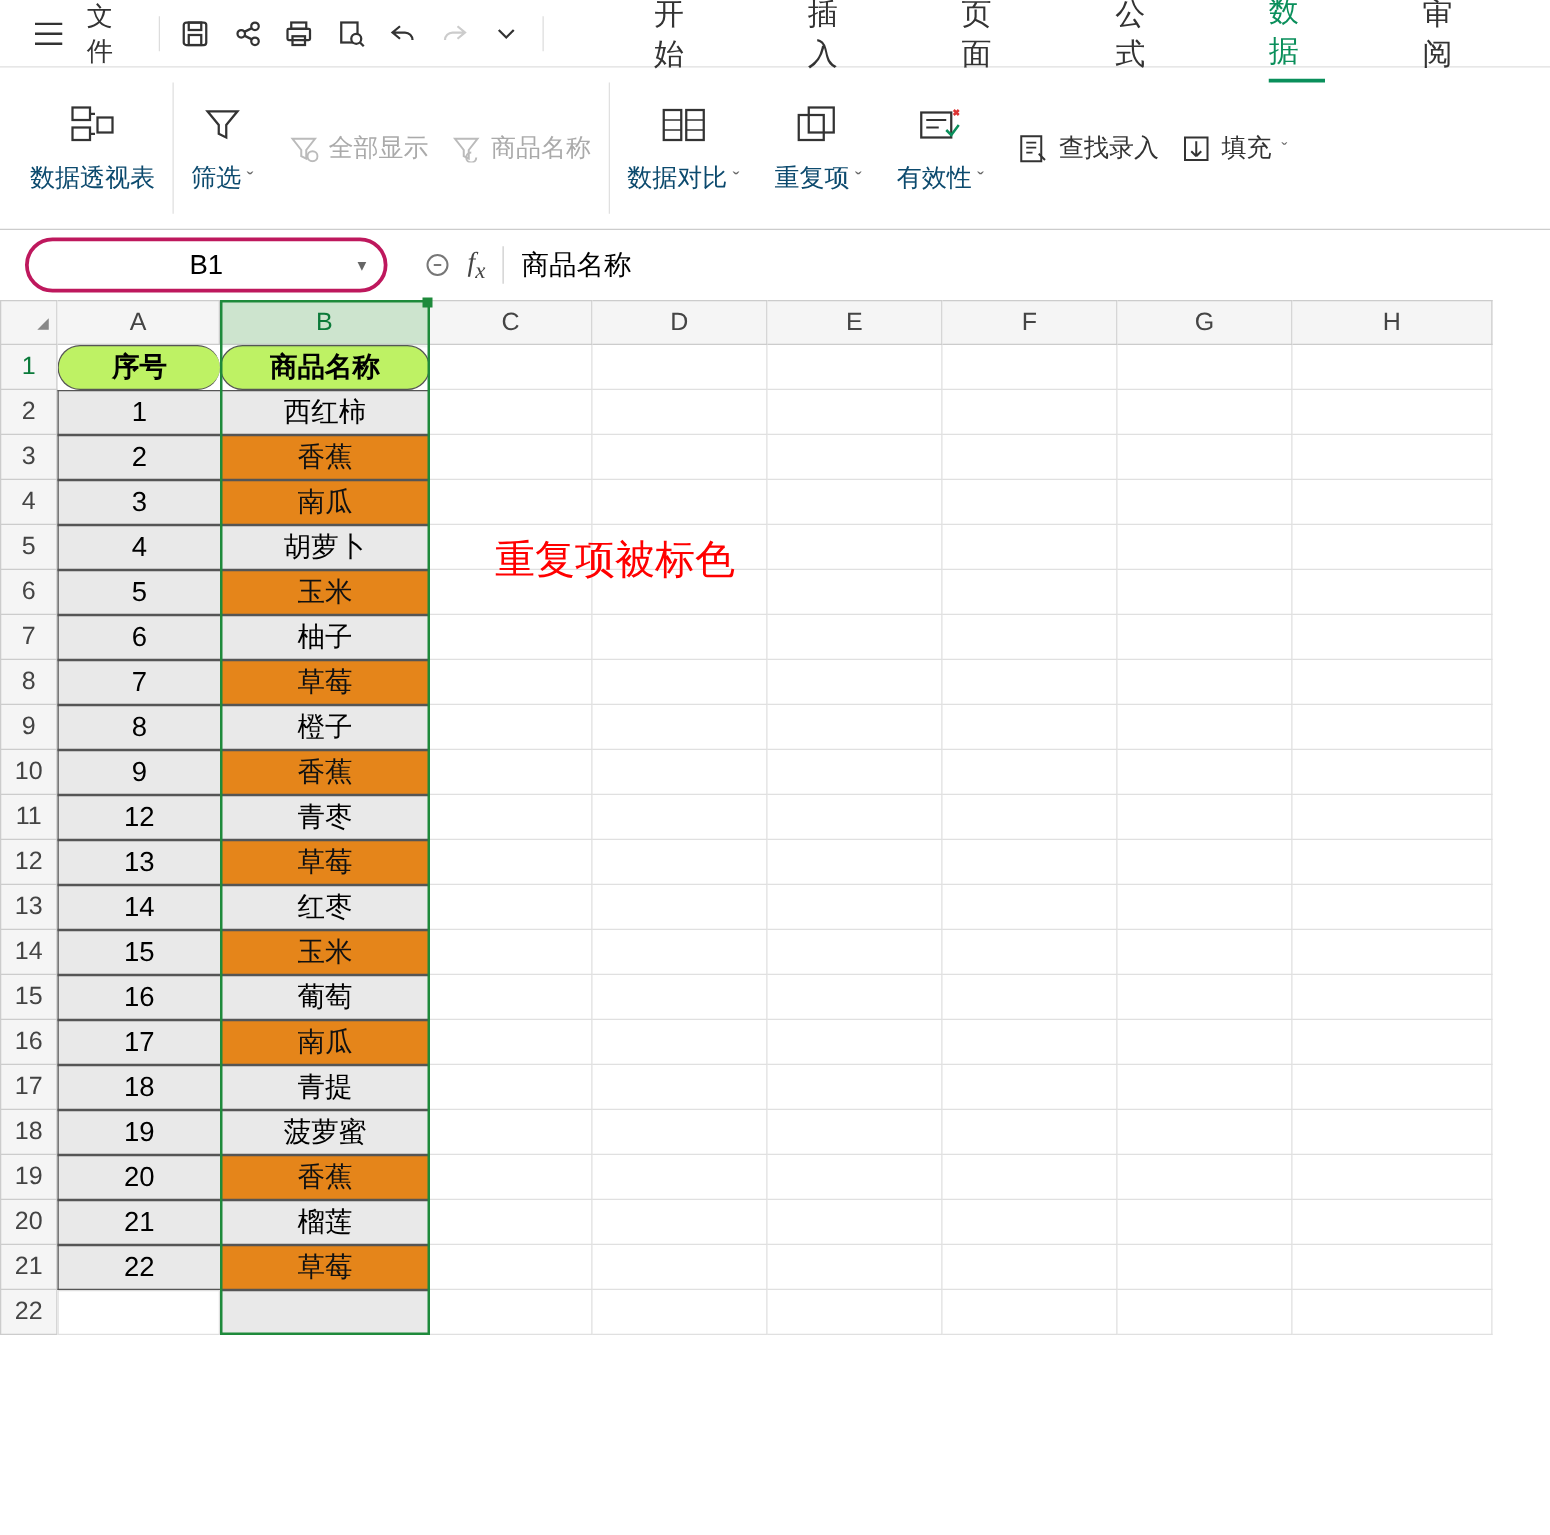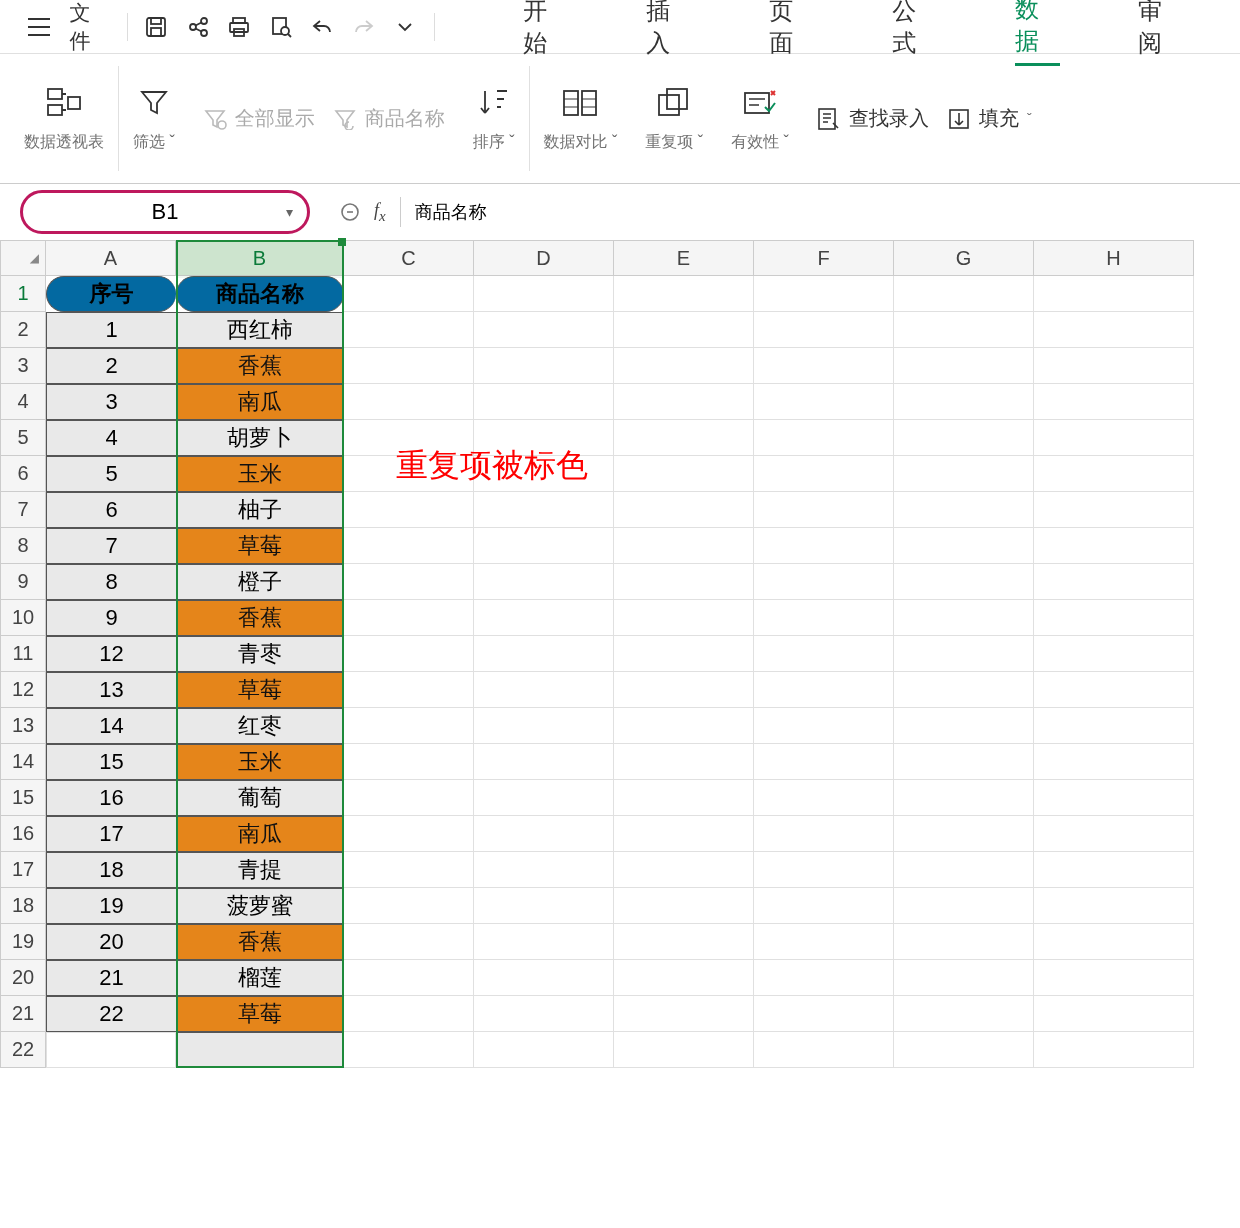--- a/index.html
+++ b/index.html
@@ -11,32 +11,32 @@
 .menubar .sep { width: 1px; height: 28px; background: #ddd; margin: 0 6px; }
 .menubar .file-label { font-size: 21px; color: #333; margin: 0 8px; }
 .menubar .tab { font-size: 24px; color: #333; margin: 0 37px; padding: 6px 0; }
 .menubar .tab.active { color: #0a8f5b; border-bottom: 3px solid #0a8f5b; font-weight: 500; }
 .menubar .spacer { width: 40px; }
 
 
 .ribbon { display: flex; align-items: stretch; height: 130px; border-bottom: 1px solid #ccc; padding: 0 10px; }
 .ribbon .vsep { width: 1px; background: #e0e0e0; margin: 12px 0; }
 .ribbon .big-icon { font-size: 32px; color: #333; margin-bottom: 10px; height: 38px; display:flex; align-items:center; }
-.ribbon .label { font-size: 16px; color: #737373; white-space: nowrap; }
+.ribbon .label { font-size: 20px; color: #0c4a6e; white-space: nowrap; }
 .ribbon .caret::after { content: " ˇ"; font-size: 16px; color: #666; }
 .ribbon .stack { display:flex; flex-direction:row; gap:18px; padding: 0 14px; justify-content:center; }
 .ribbon .stack .row-item { display:flex; align-items:center; gap:8px; font-size:20px; color:#aaa; }
 .ribbon .stack .row-item.enabled { color:#333; }
 .ribbon .col-item { display:flex; flex-direction:column; align-items:center; justify-content:center; padding:0 14px; }
 
 
 .formula-row { display:flex; align-items:center; height: 56px; padding: 8px 20px; gap: 20px; }
 .name-box { width: 290px; height: 44px; border: 3px solid #be185d; border-radius: 22px; display:flex; align-items:center; justify-content:center; position:relative; font-size:22px; }
 .name-box .dd { position:absolute; right:14px; color:#666; font-size:14px; }
-.fx-bar { flex:1; height:44px; display:flex; align-items:center; gap:14px; font-size:18px; padding-left:10px; }
+.fx-bar { flex:1; height:44px; display:flex; align-items:center; gap:14px; font-size:22px; padding-left:10px; }
 .fx-bar .fx-icon { color:#555; font-size:20px; }
 .fx-bar .fx-label { font-style: italic; font-family: serif; color:#444; }
 .fx-bar .fx-sep { width:1px; height:30px; background:#ccc; }
 
 
 .sheet { position: relative; }
 .col-headers { display:flex; height:36px; }
 .corner { width:46px; border:1px solid #ccc; background:#f5f5f5; display:flex; align-items:center; justify-content:flex-end; padding-right:6px; color:#888; font-size:12px;}
 .col-h { border:1px solid #ccc; border-left:none; background:#f5f5f5; display:flex; align-items:center; justify-content:center; font-size:20px; color:#444; }
 .col-h.sel { background:#d8ead8; color:#0a7a3a; }
@@ -45,31 +45,31 @@
 
 .row { display:flex; height:36px; }
 .row-h { width:46px; border:1px solid #ccc; border-top:none; background:#f5f5f5; display:flex; align-items:center; justify-content:center; font-size:20px; color:#444;}
 .row-h.sel { color:#0a7a3a; }
 .cell { border-right:1px solid #e0e0e0; border-bottom:1px solid #e0e0e0; display:flex; align-items:center; justify-content:center; font-size:20px; }
 .cell.cA { width:130px; } .cell.cB { width:168px; } .cell.cC { width:130px; } .cell.cD { width:140px; }
 .cell.cE { width:140px; } .cell.cF { width:140px; } .cell.cG { width:140px; } .cell.cH { width:160px; }
 
 
 .tbl .cell.cA, .tbl .cell.cB { border:1px solid #555; background:#e9e9e9; font-size:22px; }
-.tbl .cell.cA.header, .tbl .cell.cB.header { font-weight:700; background:#0369a1;border-radius:18px; }
+.tbl .cell.cA.header, .tbl .cell.cB.header { font-weight:700; background:#bef264;border-radius:18px; }
 .tbl .cell.cB.dup { background:#e5851a; color:#111; }
 .tbl .cell.cA { border-right:none; }
 
 
 .selection-outline { position:absolute; top:0; left:176px; width:168px; height:826px; border:2px solid #1e8a3b; pointer-events:none; }
 .selection-outline::after { content:""; position:absolute; right:-4px; top:-4px; width:8px; height:8px; background:#1e8a3b; }
 .selection-outline::before { content:""; position:absolute; left:0; top:0; width:100%; height:36px; background:rgba(30,138,59,0.06); }
 
 
-.annotation { position:absolute; left:396px; top:204px; font-size:32px; color:#ff0000; font-weight:400; pointer-events:none; }
+.annotation { position:absolute; left:396px; top:186px; font-size:32px; color:#ff0000; font-weight:400; pointer-events:none; }
 
 svg { display:block; }
 </style>
 </head>
 <body>
 
 <div class="menubar">
   <div class="icon-btn">
     <svg width="22" height="18" viewBox="0 0 22 18">
         <path d="M0 1h22M0 9h22M0 17h22" stroke="#333" stroke-width="2"></path>
@@ -164,28 +164,20 @@
     </div>
     <div class="row-item">
       <svg width="24" height="22" viewBox="0 0 24 22">
           <path d="M3 3h18l-7 9v7l-4-2v-5z" fill="none" stroke="#bbb" stroke-width="1.6"></path>
           <path d="M16 14a4 4 0 104 4" fill="none" stroke="#bbb" stroke-width="1.6"></path>
         </svg>
       <span>商品名称</span>
     </div>
   </div>
 
-  <div class="col-item">
-    <div class="big-icon">
-      <svg width="30" height="32" viewBox="0 0 30 32">
-          <path d="M6 4v22m0 0l-4-5m4 5l4-5M18 4h10M18 12h7M18 20h4" stroke="#333" stroke-width="1.8" fill="none"></path>
-        </svg>
-    </div>
-    <span class="label caret">排序</span>
-  </div>
   <div class="vsep"></div>
 
   <div class="col-item">
     <div class="big-icon">
       <svg width="36" height="32" viewBox="0 0 36 32">
           <rect x="2" y="4" width="14" height="24" fill="none" stroke="#333" stroke-width="1.8"></rect>
           <rect x="20" y="4" width="14" height="24" fill="none" stroke="#333" stroke-width="1.8"></rect>
           <path d="M2 12h14M2 20h14M20 12h14M20 20h14" stroke="#333" stroke-width="1.2"></path>
         </svg>
     </div>

